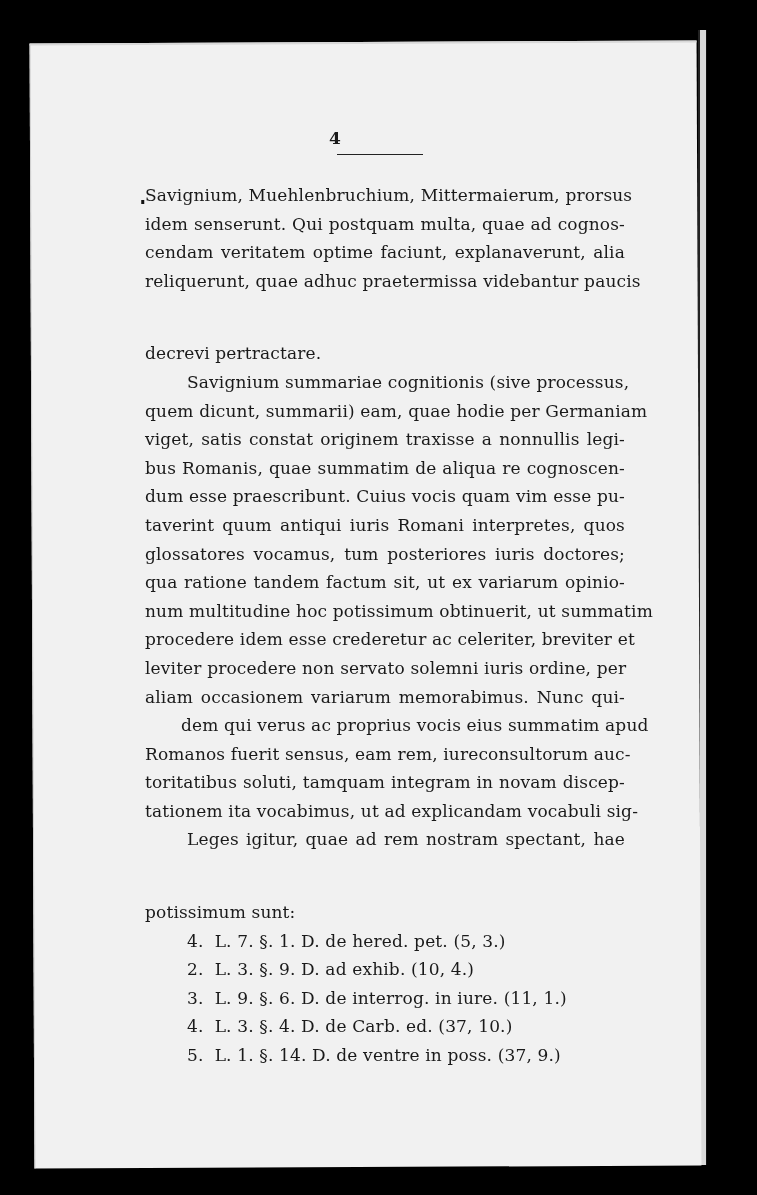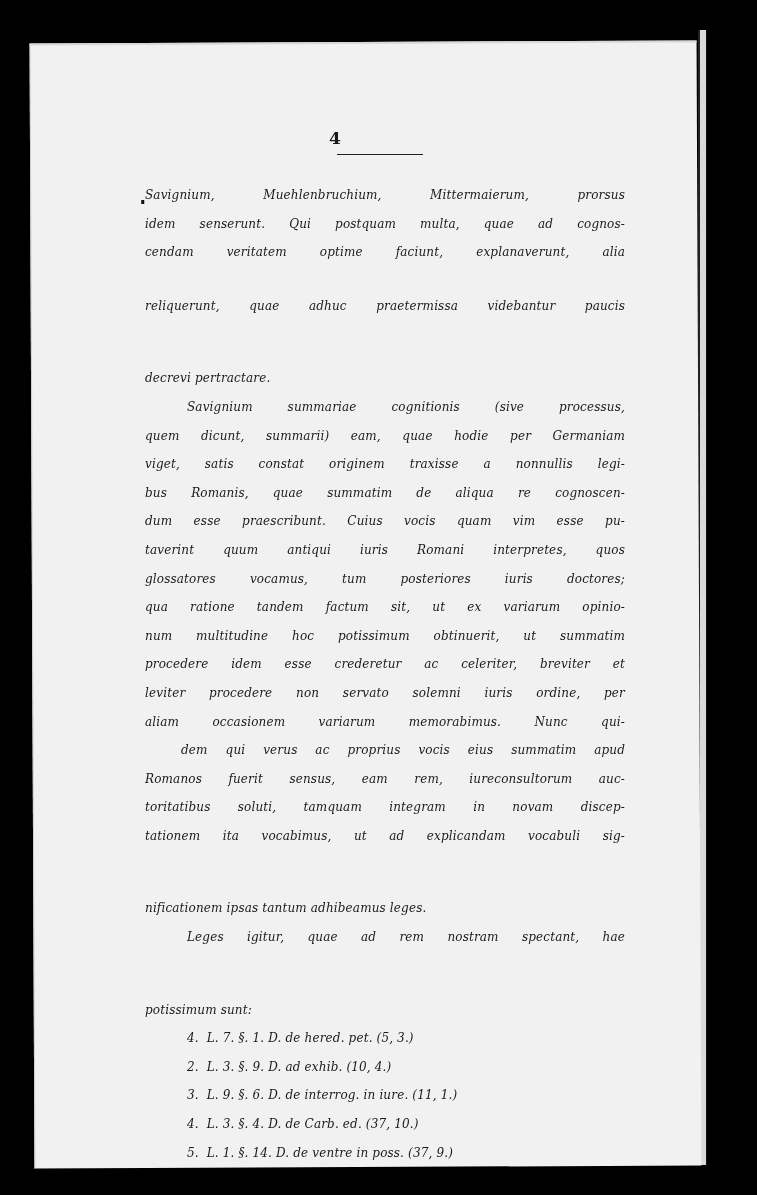--- a/index.html
+++ b/index.html
@@ -25,23 +25,22 @@
       position: absolute; left: 145px; top: 128px; width: 480px;
       font-family: "DejaVu Serif", serif; color: #1a1a1a;
     }
     .page-number {
       text-align: center; font-weight: bold; font-size: 17px; margin-left: 100px; width: 180px;
     }
     .page-rule {
       width: 86px; height: 1px; background: #222; margin: 6px 0 0 192px;
     }
     .text {
-      margin-top: 26px; font-size: 12px; line-height: 28.6px; letter-spacing: 0.15px;
+      margin-top: 26px; font-size: 17px; line-height: 28.6px; letter-spacing: 0.15px;
       text-align: justify;
-      font-style: italic;
     }
     .line { display: block; white-space: nowrap; text-align-last: justify; text-align: justify; }
     .line.last { text-align-last: left; margin-top: 44px; }
     .indent { padding-left: 42px; }
     .list-item { display: block; padding-left: 42px; white-space: pre; }
   </style>
 </head>
 <body>
 
 <div class="edge-strip"></div>
@@ -51,41 +50,40 @@
 
 <div class="content">
   <div class="page-number">4</div>
   <div class="page-rule"></div>
 
   <div class="text">
     <div>
       <span class="line" style="white-space: nowrap; display: block;"><span style="white-space: nowrap;">Savignium, Muehlenbruchium, Mittermaierum, prorsus</span></span>
       <span class="line" style="white-space: nowrap; display: block;"><span style="white-space: nowrap;">idem senserunt. Qui postquam multa, quae ad cognos-</span></span>
       <span class="line" style="white-space: nowrap; display: block;"><span style="white-space: nowrap;">cendam veritatem optime faciunt, explanaverunt, alia</span></span>
-      <span class="line" style="white-space: nowrap; display: block; margin-top: 25px;"><span style="white-space: nowrap;">reliquerunt, quae adhuc praetermissa videbantur paucis</span></span>
+      <span class="line" style="white-space: nowrap; display: block;"><span style="white-space: nowrap;">reliquerunt, quae adhuc praetermissa videbantur paucis</span></span>
       <span class="line last">decrevi pertractare.</span>
     </div>
     <div>
       <span class="line indent" style="white-space: nowrap; display: block;"><span style="white-space: nowrap;">Savignium summariae cognitionis (sive processus,</span></span>
       <span class="line" style="white-space: nowrap; display: block;"><span style="white-space: nowrap;">quem dicunt, summarii) eam, quae hodie per Germaniam</span></span>
       <span class="line" style="white-space: nowrap; display: block;"><span style="white-space: nowrap;">viget, satis constat originem traxisse a nonnullis legi-</span></span>
       <span class="line" style="white-space: nowrap; display: block;"><span style="white-space: nowrap;">bus Romanis, quae summatim de aliqua re cognoscen-</span></span>
       <span class="line" style="white-space: nowrap; display: block;"><span style="white-space: nowrap;">dum esse praescribunt. Cuius vocis quam vim esse pu-</span></span>
       <span class="line" style="white-space: nowrap; display: block;"><span style="white-space: nowrap;">taverint quum antiqui iuris Romani interpretes, quos</span></span>
       <span class="line" style="white-space: nowrap; display: block;"><span style="white-space: nowrap;">glossatores vocamus, tum posteriores iuris doctores;</span></span>
       <span class="line" style="white-space: nowrap; display: block;"><span style="white-space: nowrap;">qua ratione tandem factum sit, ut ex variarum opinio-</span></span>
       <span class="line" style="white-space: nowrap; display: block;"><span style="white-space: nowrap;">num multitudine hoc potissimum obtinuerit, ut summatim</span></span>
       <span class="line" style="white-space: nowrap; display: block;"><span style="white-space: nowrap;">procedere idem esse crederetur ac celeriter, breviter et</span></span>
       <span class="line" style="white-space: nowrap; display: block;"><span style="white-space: nowrap;">leviter procedere non servato solemni iuris ordine, per</span></span>
       <span class="line" style="white-space: nowrap; display: block;"><span style="white-space: nowrap;">aliam occasionem variarum memorabimus. Nunc qui-</span></span>
       <span class="line" style="white-space: nowrap; display: block;"><span style="white-space: nowrap; margin-left: 36px;">dem qui verus ac proprius vocis eius summatim apud</span></span>
       <span class="line" style="white-space: nowrap; display: block;"><span style="white-space: nowrap;">Romanos fuerit sensus, eam rem, iureconsultorum auc-</span></span>
       <span class="line" style="white-space: nowrap; display: block;"><span style="white-space: nowrap;">toritatibus soluti, tamquam integram in novam discep-</span></span>
       <span class="line" style="white-space: nowrap; display: block;"><span style="white-space: nowrap;">tationem ita vocabimus, ut ad explicandam vocabuli sig-</span></span>
-      <span class="line last">nificationem ipsas tantum adhibeamus leges.</span>
     </div>
     <div>
       <span class="line indent" style="white-space: nowrap; display: block;"><span style="white-space: nowrap;">Leges igitur, quae ad rem nostram spectant, hae</span></span>
       <span class="line last">potissimum sunt:</span>
     </div>
     <div>
       <span class="list-item">4.  L. 7. §. 1. D. de hered. pet. (5, 3.)</span>
       <span class="list-item">2.  L. 3. §. 9. D. ad exhib. (10, 4.)</span>
       <span class="list-item">3.  L. 9. §. 6. D. de interrog. in iure. (11, 1.)</span>
       <span class="list-item">4.  L. 3. §. 4. D. de Carb. ed. (37, 10.)</span>

